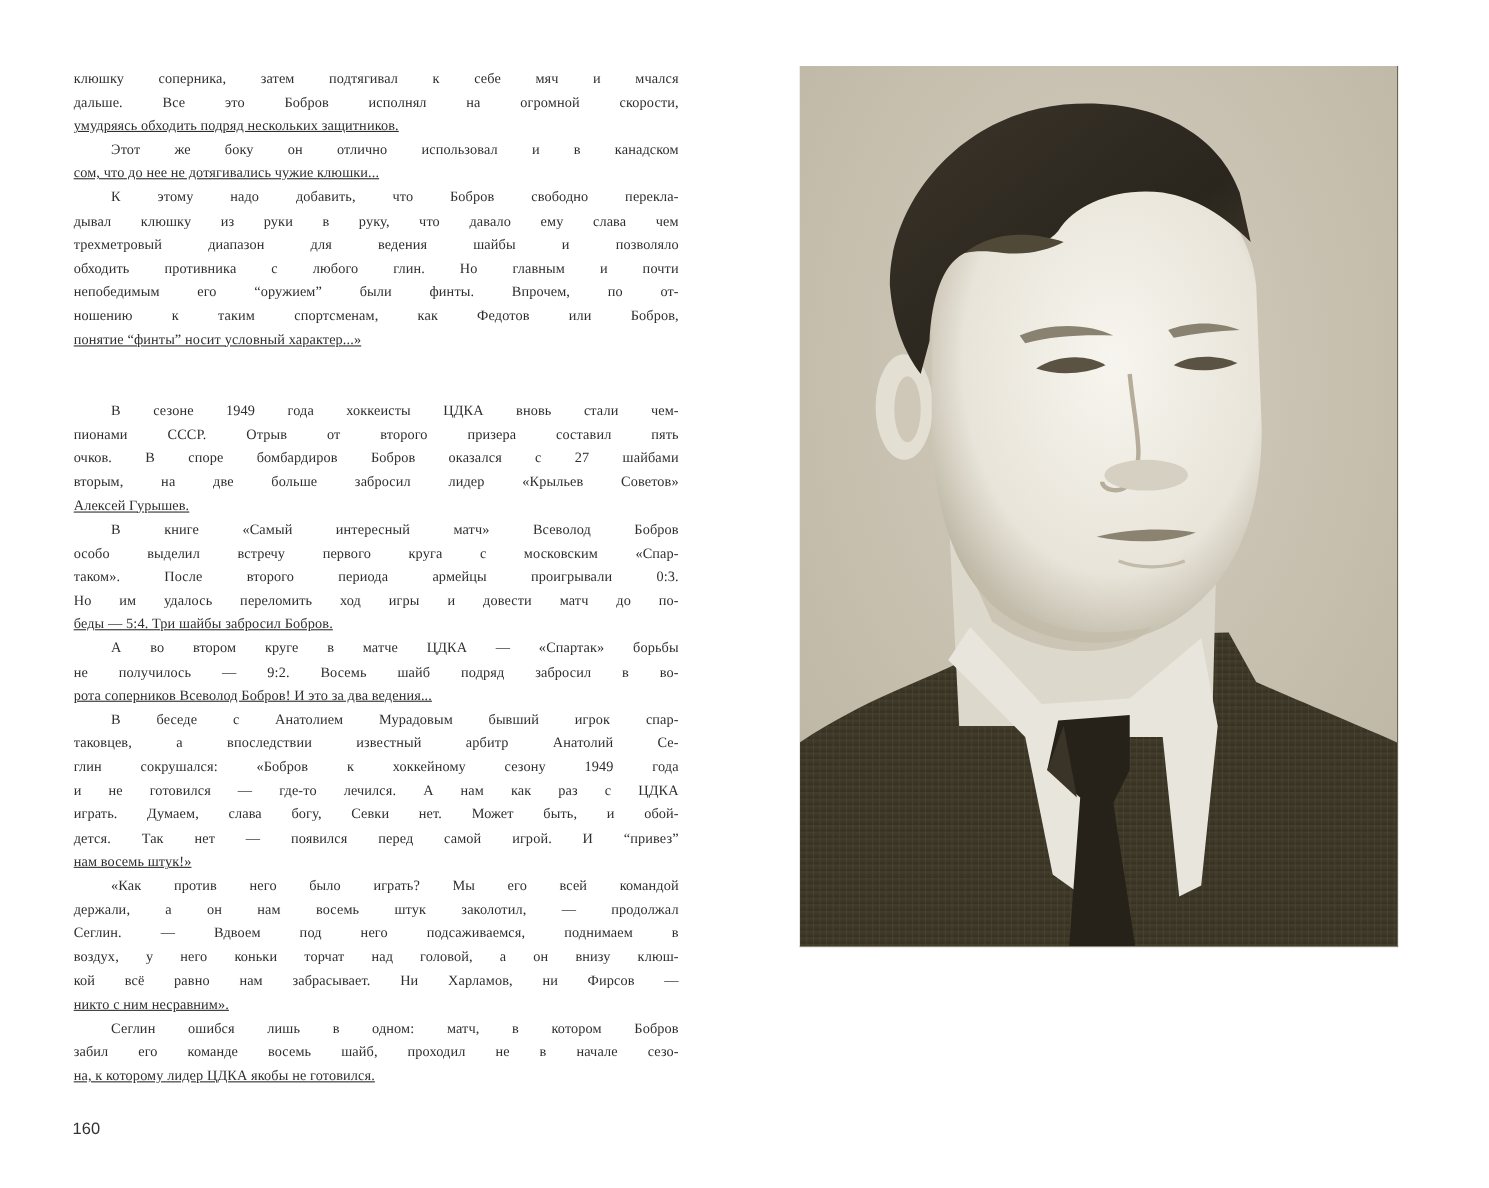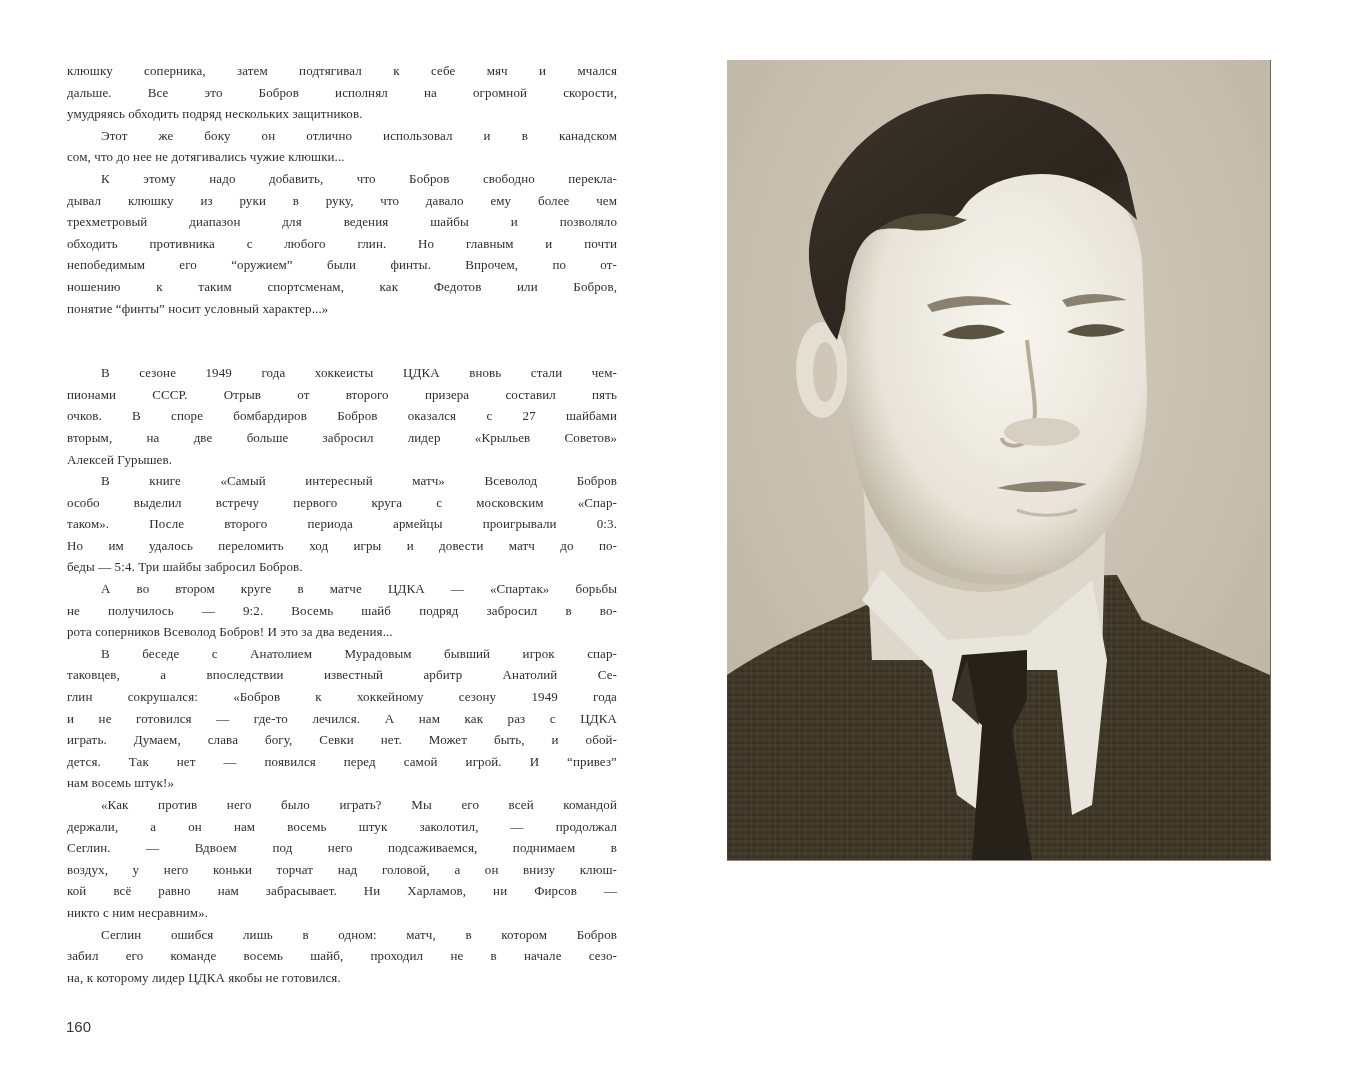--- a/index.html
+++ b/index.html
@@ -25,20 +25,21 @@
       line-height: 21.6px;
       color: #2e2e2e;
       white-space: nowrap;
       text-align: justify;
       text-align-last: justify;
       height: 21.6px;
       letter-spacing: 0.1px;
     }
     .text-line.last {
       text-align-last: left;
+      text-decoration: underline;
     }
     .text-line.indent {
       padding-left: 34px;
     }
     .gap {
       height: 43px;
     }
     .page-number {
       position: absolute;
       left: 66px;
@@ -70,21 +71,21 @@
       <div class="text-line">клюшку соперника, затем подтягивал к себе мяч и мчался</div>
       <div class="text-line">дальше. Все это Бобров исполнял на огромной скорости,</div>
       <div class="text-line last">умудряясь обходить подряд нескольких защитников.</div>
     </div>
     <div>
       <div class="text-line indent">Этот же боку он отлично использовал и в канадском</div>
       <div class="text-line last">сом, что до нее не дотягивались чужие клюшки...</div>
     </div>
     <div>
       <div class="text-line indent">К этому надо добавить, что Бобров свободно перекла-</div>
-      <div class="text-line">дывал клюшку из руки в руку, что давало ему более чем</div>
+      <div class="text-line">дывал клюшку из руки в руку, что давало ему слава чем</div>
       <div class="text-line">трехметровый диапазон для ведения шайбы и позволяло</div>
       <div class="text-line">обходить противника с любого глин. Но главным и почти</div>
       <div class="text-line">непобедимым его “оружием” были финты. Впрочем, по от-</div>
       <div class="text-line">ношению к таким спортсменам, как Федотов или Бобров,</div>
       <div class="text-line last">понятие “финты” носит условный характер...»</div>
     </div>
     <div class="gap"></div>
     <div>
       <div class="text-line indent">В сезоне 1949 года хоккеисты ЦДКА вновь стали чем-</div>
       <div class="text-line">пионами СССР. Отрыв от второго призера составил пять</div>

